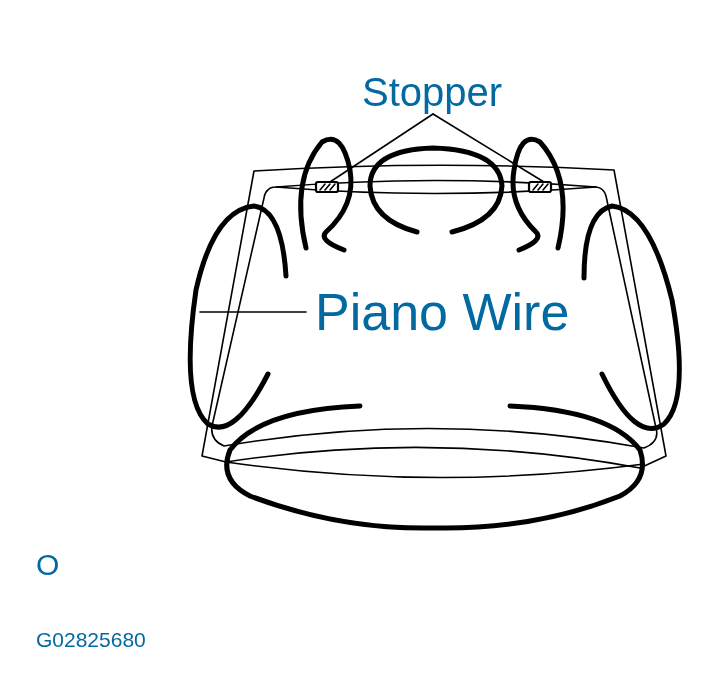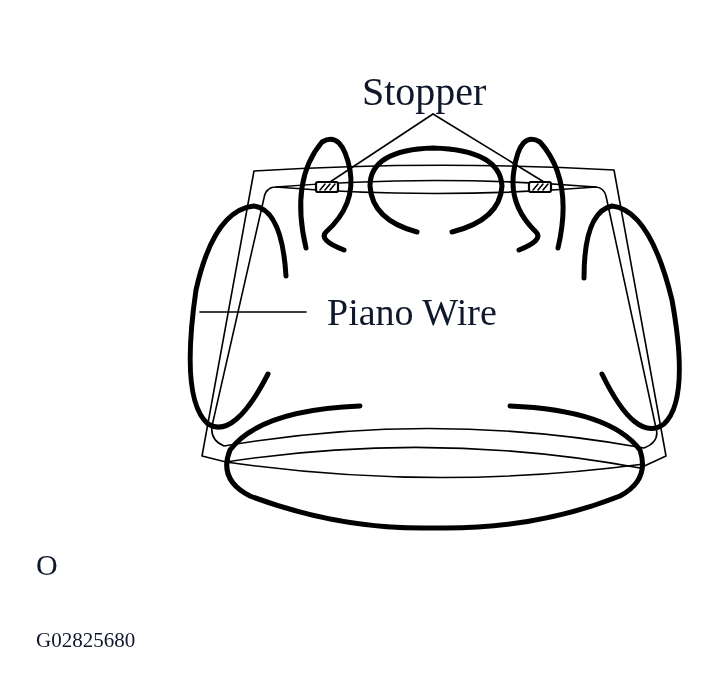--- a/index.html
+++ b/index.html
@@ -1,20 +1,20 @@
 <!DOCTYPE html>
 <html><head>
   <meta charset="utf-8">
   <style>
     html, body { margin: 0; padding: 0; background: #ffffff; }
     body { width: 719px; height: 696px; position: relative; overflow: hidden; font-family: "Liberation Sans", sans-serif; }
     #diagram { position: absolute; left: 0; top: 0; }
-    .lbl { position: absolute; color: #0f172a; white-space: nowrap; font-family: Liberation Serif, serif; }
+    .lbl { position: absolute; color: #0369a1; white-space: nowrap; font-family: Liberation Sans, sans-serif; }
     .stopper-label { left: 362px; top: 70px; font-size: 40px; line-height: 44px; }
-    .piano-label { left: 327px; top: 290px; font-size: 38px; line-height: 44px; }
+    .piano-label { left: 315px; top: 290px; font-size: 52px; line-height: 44px; }
     .view-label { left: 36px; top: 548px; font-size: 30px; line-height: 34px; }
     .fig-id { left: 36px; top: 600px; font-size: 21px; line-height: 24px; margin-top: 28px; }
   </style>
 </head>
 <body>
 
 <svg id="diagram" width="719" height="696" viewBox="0 0 719 696" xmlns="http://www.w3.org/2000/svg">
   <g fill="none" stroke="#000" stroke-linecap="round" stroke-linejoin="round">
 
     <path stroke-width="1.6" d="M254,171 Q434,160 614,170 L666,456 L640,468 Q434,430 226,462 L202,456 Z"></path>

